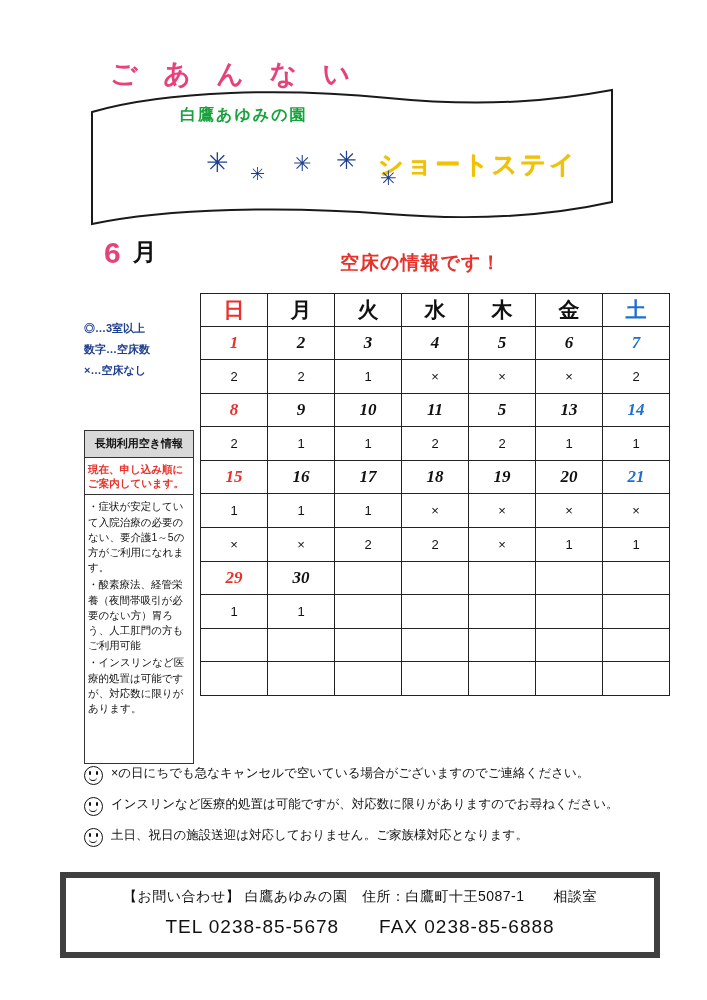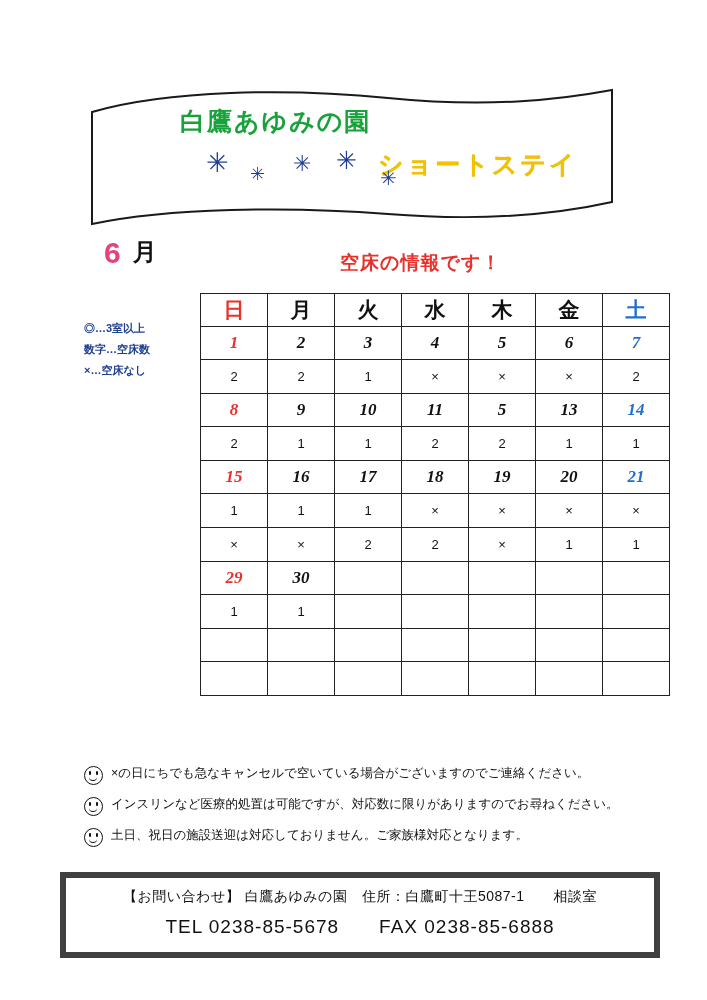--- a/index.html
+++ b/index.html
@@ -43,21 +43,21 @@
     font-size: 27px;
     font-weight: bold;
     color: #e8407a;
     letter-spacing: 9px;
     white-space: nowrap;
   }
   .title-facility {
     position: absolute;
     left: 92px;
     top: 55px;
-    font-size: 25px;
+    font-size: 16px;
     font-weight: bold;
     color: #17a23b;
     letter-spacing: 2px;
     white-space: nowrap;
   }
   .title-shortstay {
     position: absolute;
     left: 290px;
     top: 98px;
     font-size: 25px;
@@ -259,20 +259,21 @@
 </style>
 </head>
 <body>
 
 <div class="page">
 
   <div class="banner-wrap">
     <svg class="banner-svg" viewBox="0 0 530 148" preserveAspectRatio="none">
       <path d="M4,30 C80,8 200,6 300,16 C400,26 470,18 524,8 L524,120 C470,132 400,140 300,132 C200,124 80,126 4,142 Z" fill="#ffffff" stroke="#1a1a1a" stroke-width="2"></path>
     </svg>
+    <div class="title-goannai">ご あ ん な い</div>
     <div class="title-facility">白鷹あゆみの園</div>
     <div class="title-shortstay">ショートステイ</div>
 
     <span class="flower" style="left:118px; top:100px; font-size:27px;">✳</span>
     <span class="flower" style="left:162px; top:115px; font-size:18px;">✳</span>
     <span class="flower" style="left:205px; top:103px; font-size:22px;">✳</span>
     <span class="flower" style="left:248px; top:98px; font-size:25px;">✳</span>
     <span class="flower" style="left:292px; top:118px; font-size:20px;">✳</span>
   </div>
 
@@ -281,20 +282,30 @@
     <span class="month-kanji">月</span>
   </div>
   <div class="vacancy-head">空床の情報です！</div>
 
   <div class="legend">
     <div>◎…3室以上</div>
     <div>数字…空床数</div>
     <div>×…空床なし</div>
   </div>
 
+  <div class="longterm">
+    <div class="lt-title">長期利用空き情報</div>
+    <div class="lt-red" style="white-space:pre-line;">現在、申し込み順に
+ご案内しています。</div>
+    <div class="lt-body">
+      <p>・症状が安定していて入院治療の必要のない、要介護1～5の方がご利用になれます。</p>
+      <p>・酸素療法、経管栄養（夜間帯吸引が必要のない方）胃ろう、人工肛門の方もご利用可能</p>
+      <p>・インスリンなど医療的処置は可能ですが、対応数に限りがあります。</p>
+    </div>
+  </div>
 
   <table class="calendar">
     <thead>
       <tr>
         <th class="sun">日</th>
         <th class="wk">月</th>
         <th class="wk">火</th>
         <th class="wk">水</th>
         <th class="wk">木</th>
         <th class="wk">金</th>

